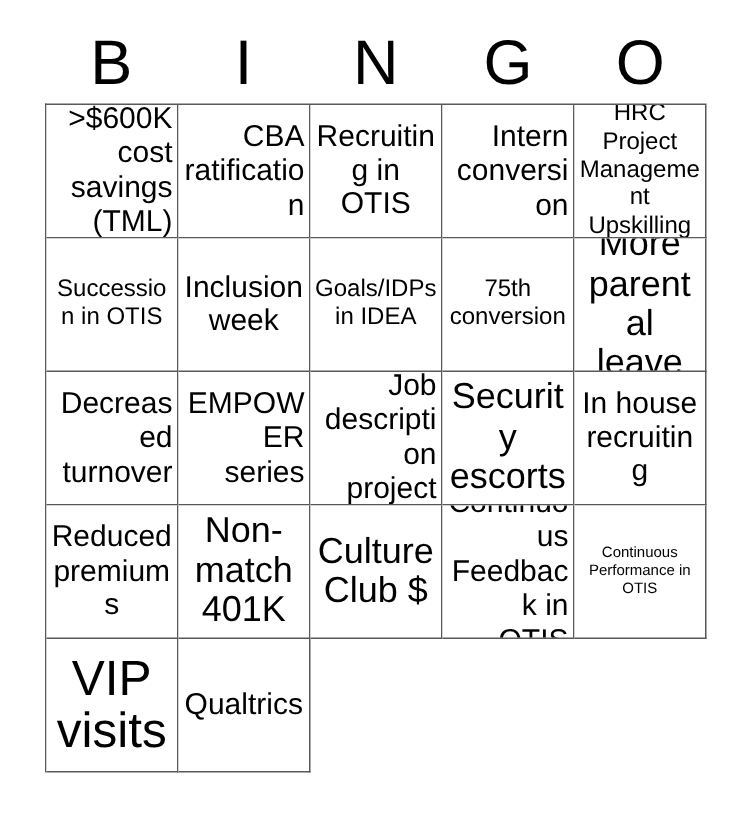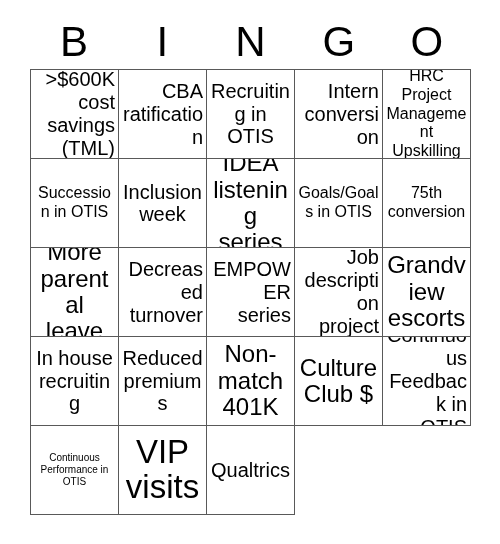--- a/index.html
+++ b/index.html
@@ -109,44 +109,41 @@
     <div class="cell fs-s">
       <span class="cell-text">HRC Project Management Upskilling</span>
     </div>
 
     <div class="cell fs-s">
       <span class="cell-text">Succession in OTIS</span>
     </div>
     <div class="cell fs-l">
       <span class="cell-text">Inclusion week</span>
     </div>
-    <div class="cell fs-xl">
-      <span class="cell-text">IDEA listening series</span>
-    </div>
     <div class="cell fs-s">
-      <span class="cell-text">Goals/Goals in OTIS</span>
+      <span class="cell-text">Goals/IDPs in IDEA</span>
     </div>
     <div class="cell fs-s">
       <span class="cell-text">75th conversion</span>
     </div>
 
     <div class="cell fs-xl">
       <span class="cell-text">More parental leave</span>
     </div>
     <div class="cell fs-m">
       <span class="cell-text">Decreased turnover</span>
     </div>
     <div class="cell fs-m">
       <span class="cell-text">EMPOWER series</span>
     </div>
     <div class="cell fs-m">
       <span class="cell-text">Job description project</span>
     </div>
     <div class="cell fs-xl">
-      <span class="cell-text">Grandview escorts</span>
+      <span class="cell-text">Security escorts</span>
     </div>
 
     <div class="cell fs-l">
       <span class="cell-text">In house recruiting</span>
     </div>
     <div class="cell fs-l">
       <span class="cell-text">Reduced premiums</span>
     </div>
     <div class="cell fs-xl">
       <span class="cell-text">Non-match 401K</span>

